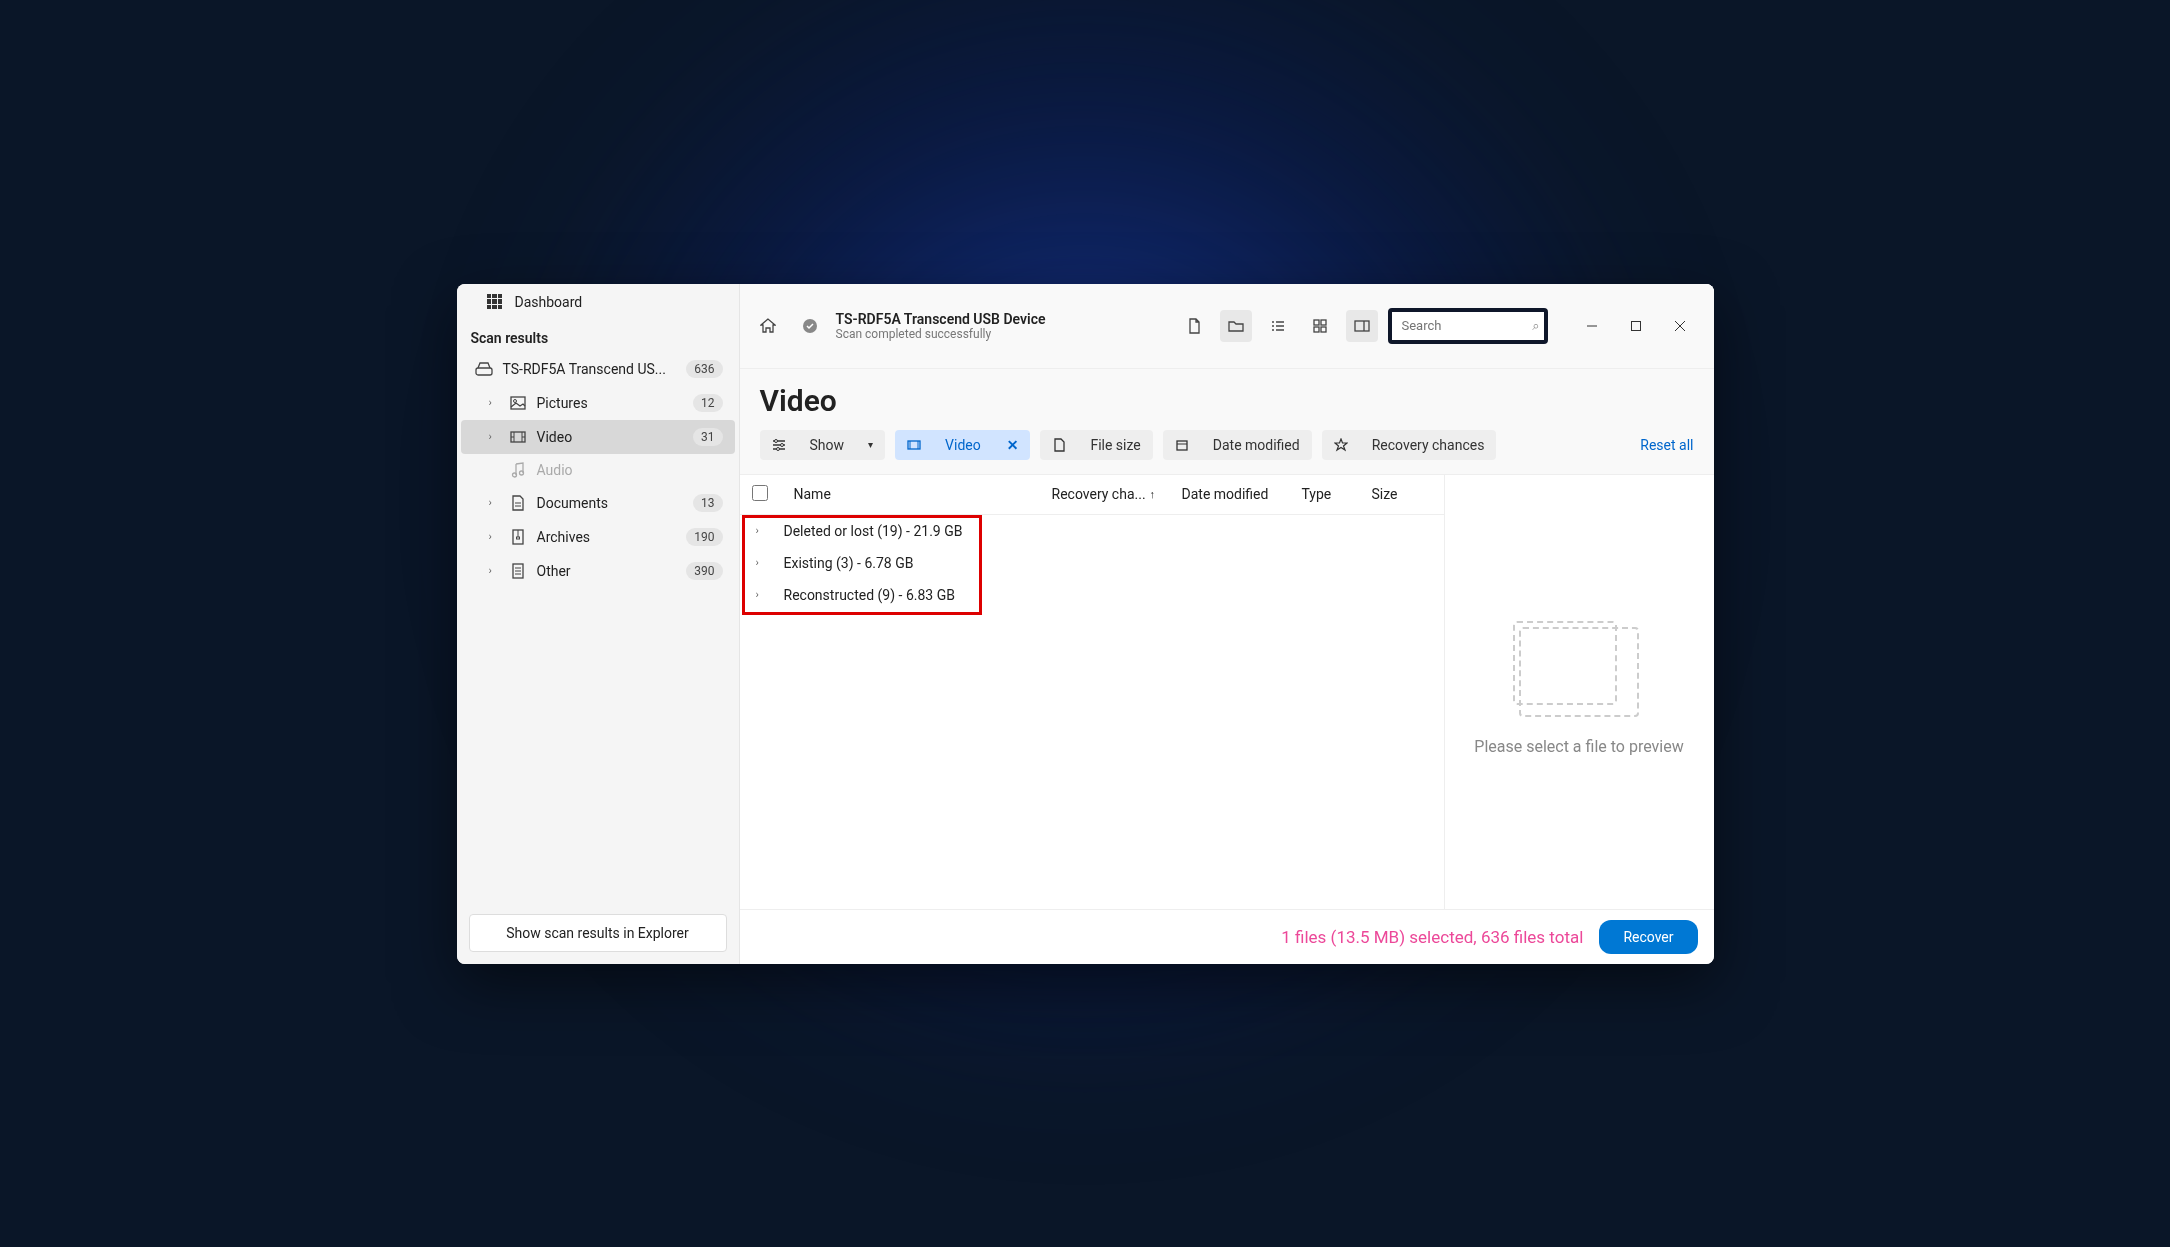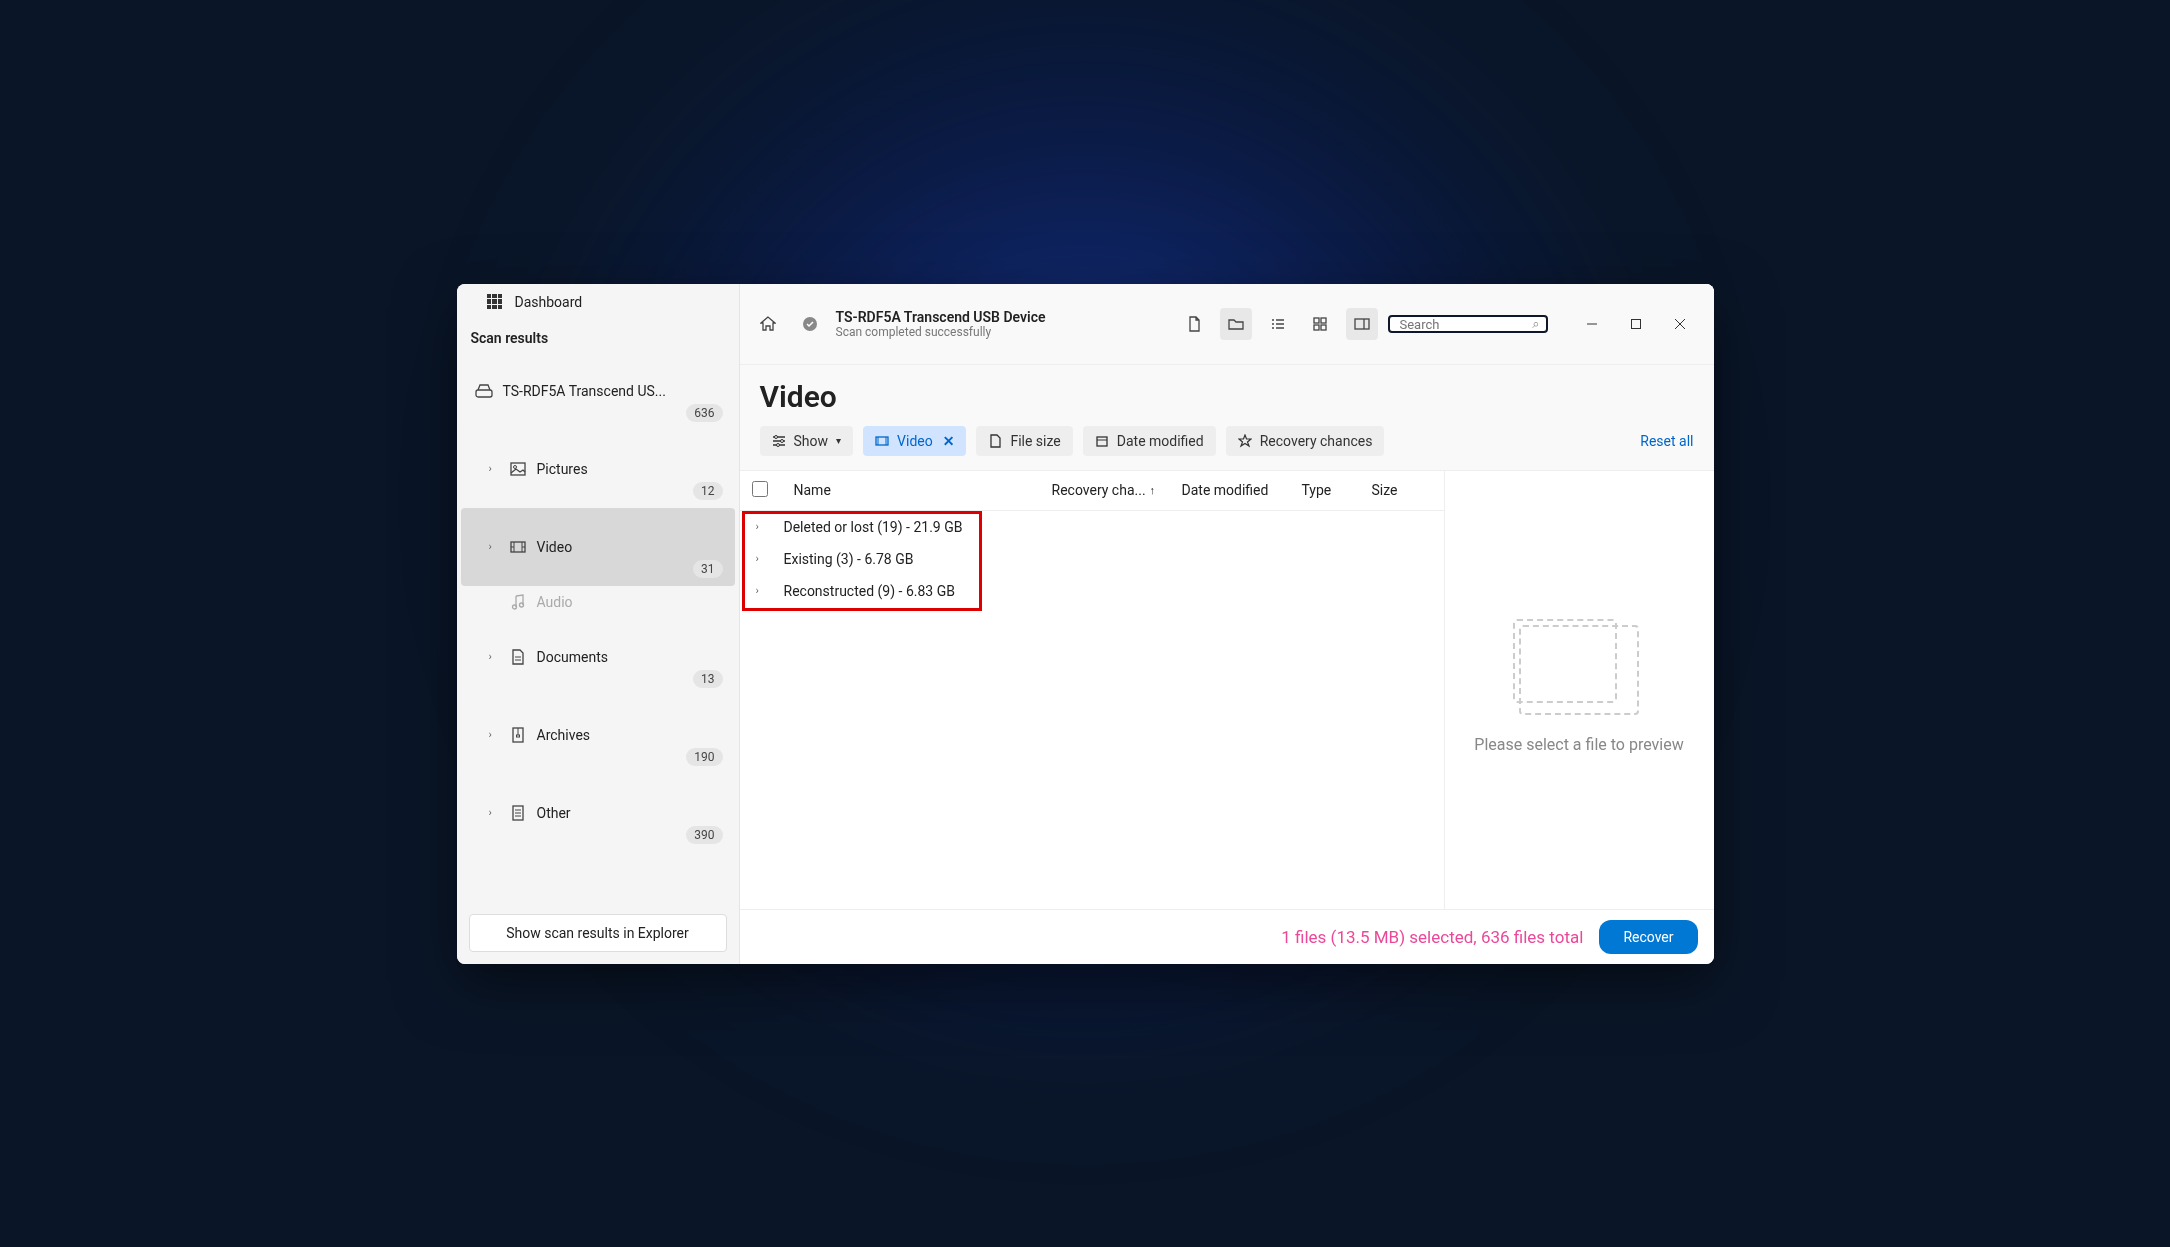--- a/index.html
+++ b/index.html
@@ -54,40 +54,40 @@
 .dashboard-icon { width: 16px; height: 16px; display: grid; grid-template-columns: 1fr 1fr 1fr; grid-template-rows: 1fr 1fr 1fr; gap: 1px; }
 .dashboard-icon span { background: #333; }
 .section-label { padding: 10px 14px 6px; font-weight: 600; font-size: 14px; color: #222; }
 .nav-item { display: flex; align-items: center; padding: 8px 12px 8px 14px; cursor: pointer; gap: 10px; border-radius: 4px; margin: 0 4px; }
 .nav-item.active { background: #d8d8d8; }
 .nav-item.child { padding-left: 28px; }
 .nav-chevron { width: 10px; font-size: 11px; color: #666; }
 .nav-icon { width: 18px; height: 16px; display: flex; align-items: center; justify-content: center; color: #444; }
 .nav-item.disabled .nav-icon, .nav-item.disabled .nav-label { color: #aaa; }
 .nav-label { flex: 1; font-size: 14px; color: #222; }
-.nav-badge { background: #e5e5e5; border-radius: 10px; padding: 2px 8px; font-size: 12px; color: #444; min-width: 26px; text-align: center; margin-top: 44px; }
+.nav-badge { background: #e5e5e5; border-radius: 10px; padding: 2px 8px; font-size: 12px; color: #444; min-width: 26px; text-align: center; }
 .sidebar-footer { margin-top: auto; padding: 12px; }
 .explorer-btn { width: 100%; background: #fff; border: 1px solid #ddd; border-radius: 4px; padding: 10px; font-size: 14px; color: #222; cursor: pointer; }
 .main { flex: 1; display: flex; flex-direction: column; background: #fff; }
 .titlebar { display: flex; align-items: center; padding: 24px 12px; gap: 10px; background: #f9f9f9; border-bottom: 1px solid #eee; }
 .icon-btn { width: 32px; height: 32px; display: flex; align-items: center; justify-content: center; border-radius: 4px; cursor: pointer; color: #444; }
 .icon-btn.selected { background: #e8e8e8; }
 .title-block { flex-shrink: 0; margin-right: auto; }
 .title-main { font-weight: 600; font-size: 14px; color: #222; }
 .title-sub { font-size: 12px; color: #777; }
-.search-box { width: 160px; height: 18px; border: 2px solid #0f172a; border-radius: 4px; padding: 0 28px 0 10px; font-size: 13px; position: relative; }
+.search-box { width: 160px; height: 36px; border: 4px solid #0f172a; border-radius: 4px; padding: 0 28px 0 10px; font-size: 13px; position: relative; }
 .search-wrap { position: relative; }
 .search-icon { position: absolute; right: 8px; top: 50%; transform: translateY(-50%); color: #888; font-size: 13px; }
 .win-controls { display: flex; gap: 0; margin-left: 12px; }
 .win-btn { width: 44px; height: 32px; display: flex; align-items: center; justify-content: center; cursor: pointer; color: #333; }
 .content-header { padding: 14px 20px 12px; background: #f9f9f9; }
 .content-title { font-size: 30px; font-weight: 600; color: #222; }
 .content-sub { font-size: 20px; color: #666; margin-top: 2px; }
 .filter-row { display: flex; align-items: center; gap: 10px; padding: 0 20px 14px; background: #f9f9f9; }
-.filter-chip { display: flex; align-items: center; gap: 8px; background: #eee; border-radius: 4px; padding: 7px 12px; font-size: 14px; color: #333; cursor: pointer; }
+.filter-chip { display: flex; align-items: center; gap: 24px; background: #eee; border-radius: 4px; padding: 7px 12px; font-size: 14px; color: #333; cursor: pointer; }
 .filter-chip.active { background: #d1e4ff; color: #0066cc; }
 .filter-chip .x { color: #0066cc; font-weight: 600; margin-left: 2px; }
 .reset { margin-left: auto; color: #0066cc; font-size: 14px; cursor: pointer; }
 .table-area { display: flex; flex: 1; overflow: hidden; border-top: 1px solid #eee; }
 .table-main { flex: 1; overflow: auto; }
 .table-header { display: flex; align-items: center; padding: 10px 12px; border-bottom: 1px solid #eee; font-size: 14px; color: #222; font-weight: 400; }
 .th-check { width: 28px; }
 .th-check input { width: 16px; height: 16px; }
 .th-name { flex: 1; padding-left: 14px; }
 .th-recovery { width: 130px; display: flex; align-items: center; gap: 4px; }

